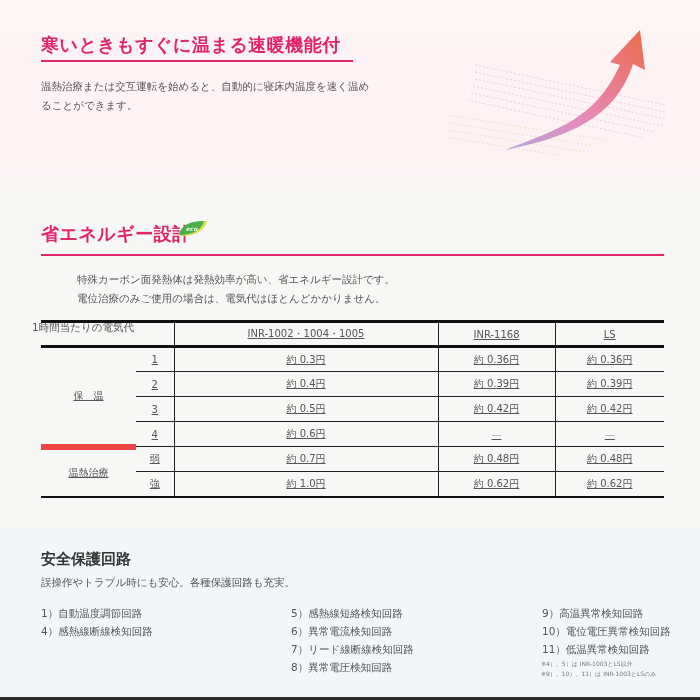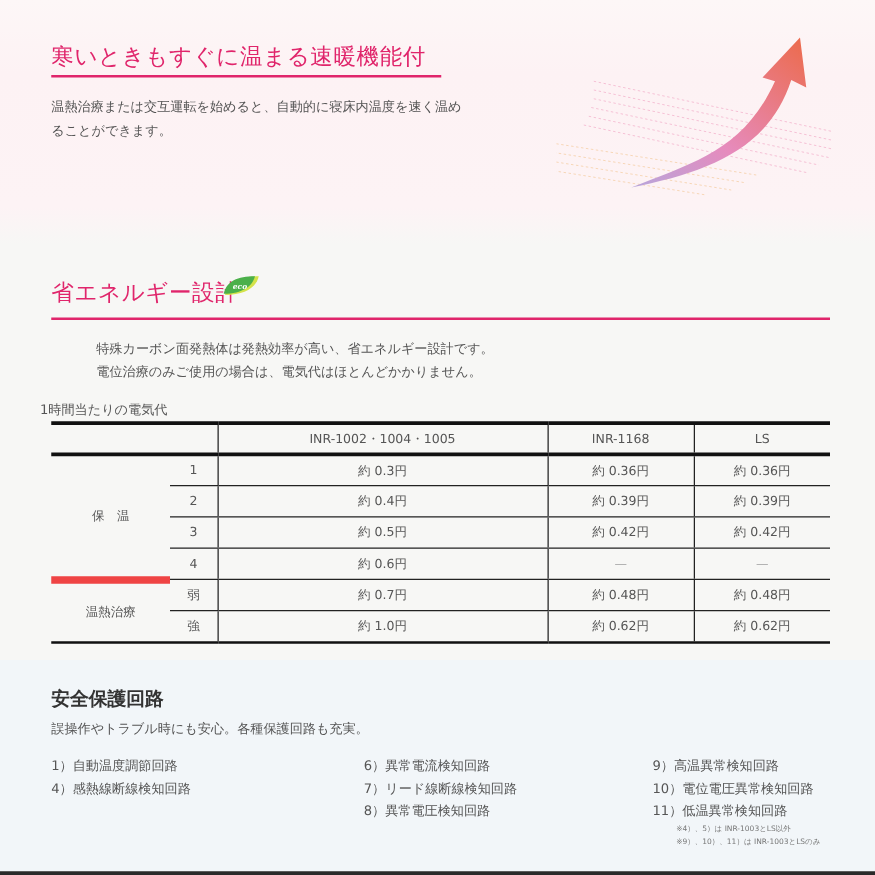--- a/index.html
+++ b/index.html
@@ -19,42 +19,42 @@
     background: #f7f7f5;
   }
   .sec3 {
     position: absolute; left: 0; top: 528px; width: 700px; height: 169px;
     background: #f2f6f9;
   }
   .bottom-bar {
     position: absolute; left: 0; top: 697px; width: 700px; height: 3px; background: #2a2a2a;
   }
   .h-title {
-    position: absolute; left: 41px; font-size: 18px; font-weight: normal;
+    position: absolute; left: 41px; font-size: 18px; font-weight: bold;
     color: #e0256b; letter-spacing: 0.5px; white-space: nowrap;
   }
   .rule-pink {
     position: absolute; height: 2px; background: #e0256b;
   }
   .para {
     position: absolute; left: 41px; font-size: 10.5px; color: #555; line-height: 19px;
     white-space: nowrap;
   }
   .eco {
     position: absolute; left: 178px; top: 220px; width: 30px; height: 17px;
   }
   .arrow-art { position: absolute; left: 445px; top: 20px; width: 220px; height: 140px; }
 
   
   .cost-caption {
     position: absolute; left: 32px; top: 321px; font-size: 10.5px; color: #555; white-space: nowrap;
   }
   table.cost {
-    position: absolute; left: 41px; top: 337px; width: 623px;
-    border-collapse: collapse; font-size: 10px; color: #555;
+    position: absolute; left: 41px; top: 320px; width: 623px;
+    border-collapse: collapse; font-size: 10px; color: #555; text-decoration: underline;
   }
   table.cost td, table.cost th {
     height: 25px; text-align: center; font-weight: normal;
     border-bottom: 1px solid #222;
   }
   table.cost thead th { border-top: 3px solid #111; border-bottom: 3px solid #111; height: 25px; }
   table.cost .vl { border-left: 1px solid #222; }
   table.cost tr.last td { border-bottom: 2px solid #111; }
   table.cost td.group { border-bottom: 6px solid #ef4444; }
   .col-g { width: 95px; }
@@ -186,25 +186,26 @@
 </table>
 
 <div class="safety-title">安全保護回路</div>
 <div class="safety-desc">誤操作やトラブル時にも安心。各種保護回路も充実。</div>
 
 <div class="circ-col" style="left:41px;">
   <div>1）自動温度調節回路</div>
   <div>4）感熱線断線検知回路</div>
 </div>
 <div class="circ-col" style="left:291px;">
+  <div>5）感熱線短絡検知回路</div>
   <div>6）異常電流検知回路</div>
   <div>7）リード線断線検知回路</div>
   <div>8）異常電圧検知回路</div>
 </div>
-<div class="circ-col" style="left:522px;">
+<div class="circ-col" style="left:542px;">
   <div>9）高温異常検知回路</div>
   <div>10）電位電圧異常検知回路</div>
   <div>11）低温異常検知回路</div>
 </div>
 <div class="notes">
   <div>※4）、5）は INR-1003とLS以外</div>
   <div>※9）、10）、11）は INR-1003とLSのみ</div>
 </div>
 
 </body></html>

